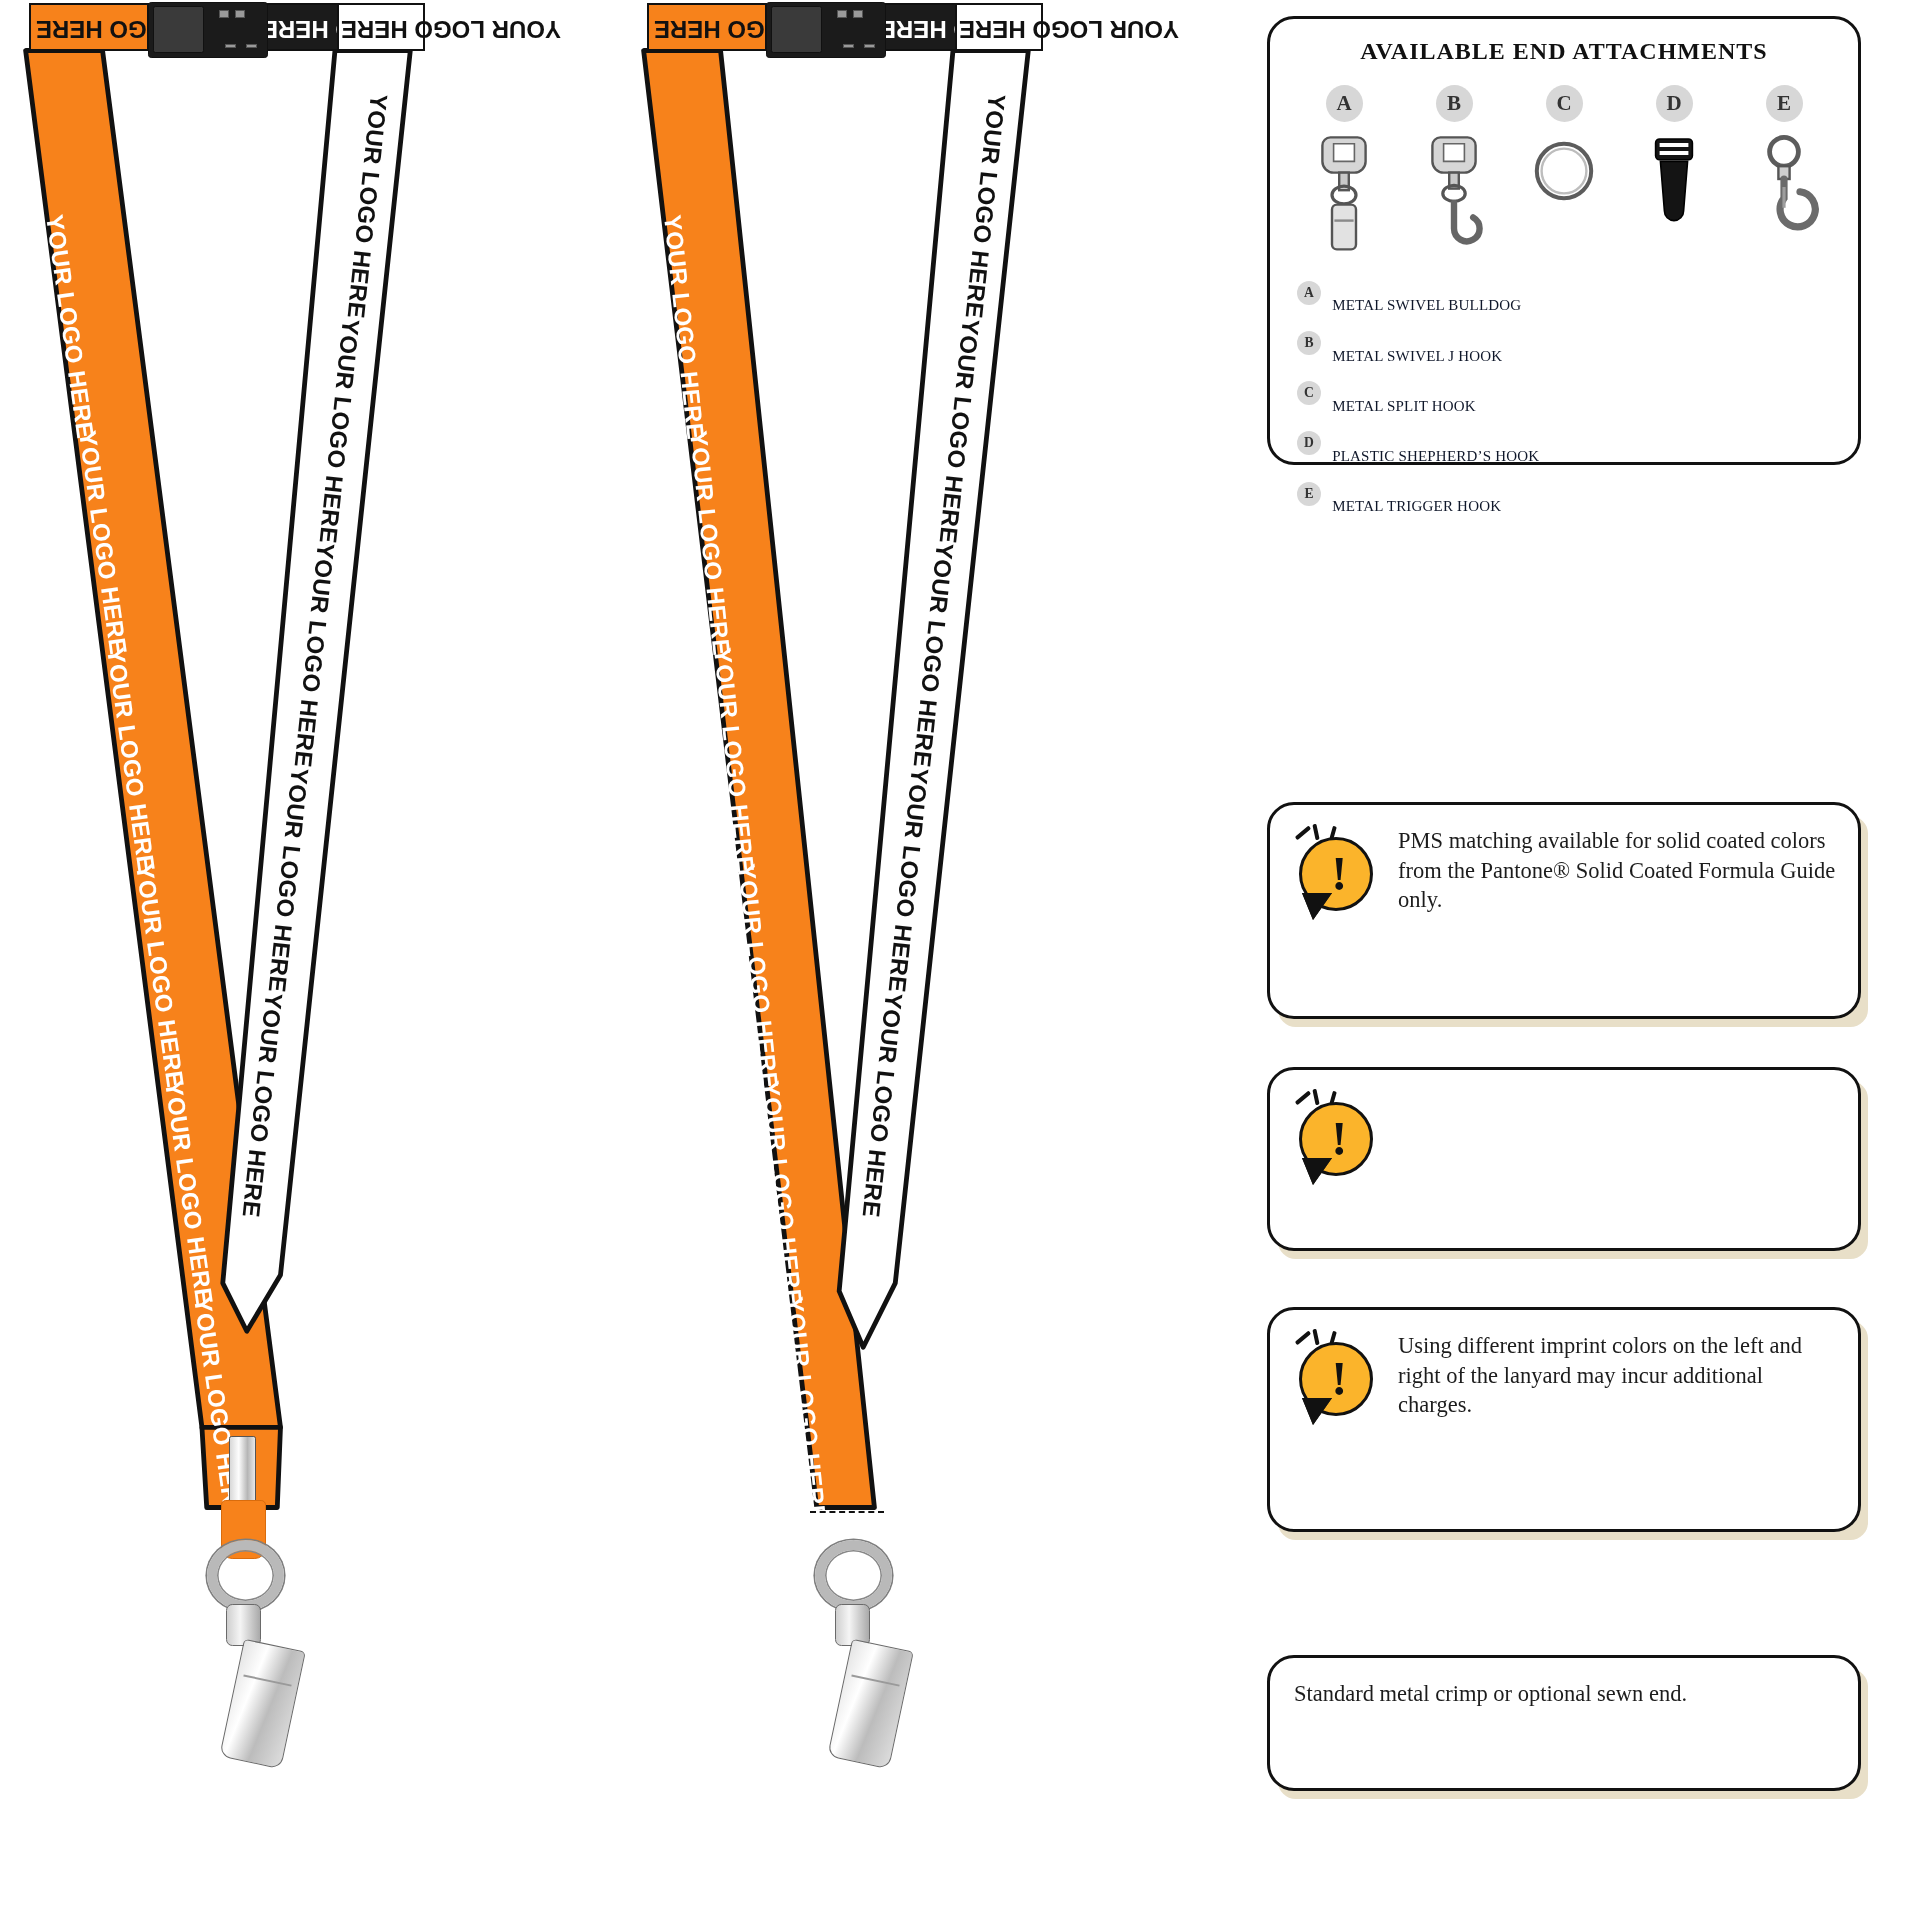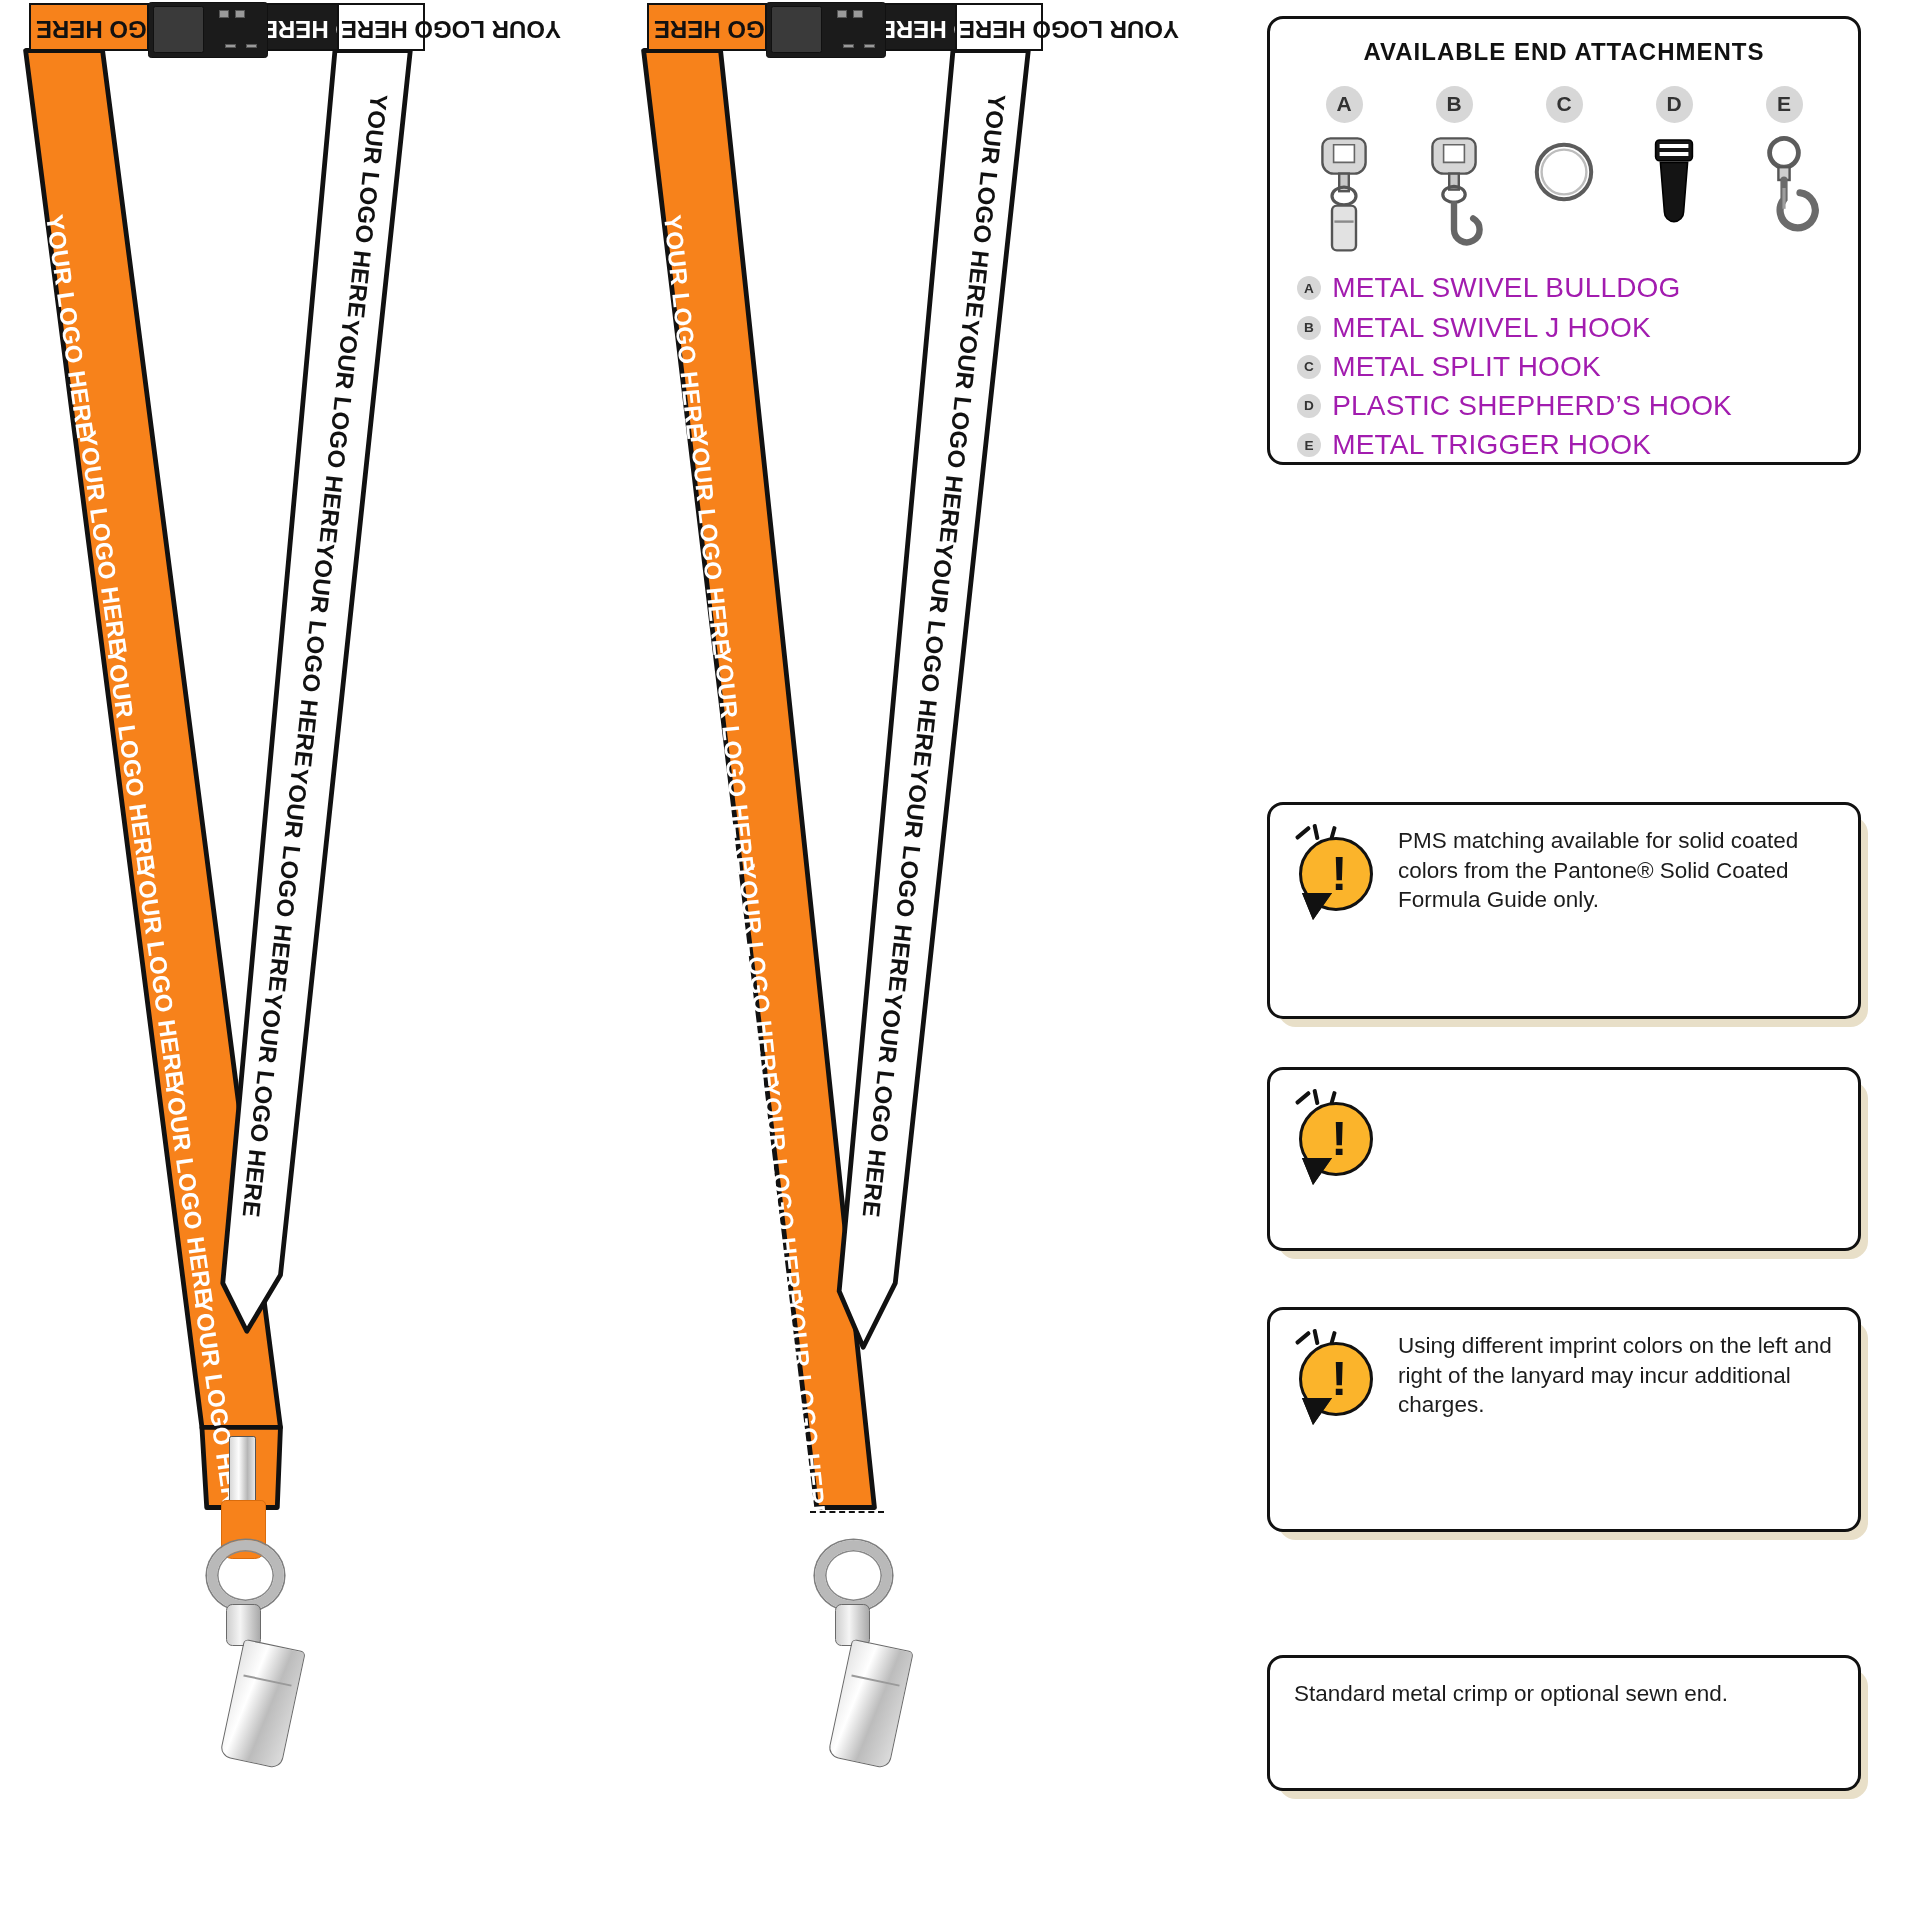--- a/index.html
+++ b/index.html
@@ -96,21 +96,22 @@
 
   .dashline {
     position: absolute; height: 0; border-top: 2.4px dashed #111; 
   }
 
   
   .card {
     position: absolute;
     background: #ffffff;
     border: 3.2px solid #111;
-    border-radius: 16px;
+    border-radius: 27px;
+    font-family: Liberation Serif, serif;
   }
   .card.shadow::before {
     content: "";
     position: absolute; left: 8px; top: 11.2px; right: -9.6px; bottom: -11.2px;
     background: #E8DFC8;
     border-radius: 17.6px;
     z-index: -1;
   }
   .attach-card { left: 0; top: 16px; width: 594px; height: 449px; }
   .attach-title {
@@ -128,21 +129,21 @@
   }
   .attach-art { height: 132px; display: flex; align-items: flex-start; justify-content: center; }
 
   .legend { padding: 8px 24px 0 27px; }
   .legend-row { display: flex; align-items: center; margin-bottom: 7.2px; }
   .legend-badge {
     width: 24px; height: 24px; border-radius: 50%;
     background: #d7d7d7; color: #333; font-weight: 700; font-size: 13.6px;
     display: flex; align-items: center; justify-content: center; margin-right: 11.2px; flex: 0 0 auto;
   }
-  .legend-label { font-size: 28px; color: #a21caf; letter-spacing: 0.2px; }
+  .legend-label { font-size: 15px; color: #0f172a; letter-spacing: 0.2px; margin-top: 26px; }
 
   .note-card { left: 0; width: 594px; }
   .note-card .inner { display: flex; align-items: flex-start; padding: 21px 22.5px; }
   .note-text { font-size: 22.5px; line-height: 1.32; color: #1c1c1c; margin-left: 17.6px; }
 
   .bang { position: relative; width: 88px; height: 88px; flex: 0 0 auto; }
   .bang .bubble {
     position: absolute; left: 6.4px; top: 11.2px; width: 74px; height: 74px;
     background: #FBB42B; border: 3.2px solid #111; border-radius: 50%;
   }

